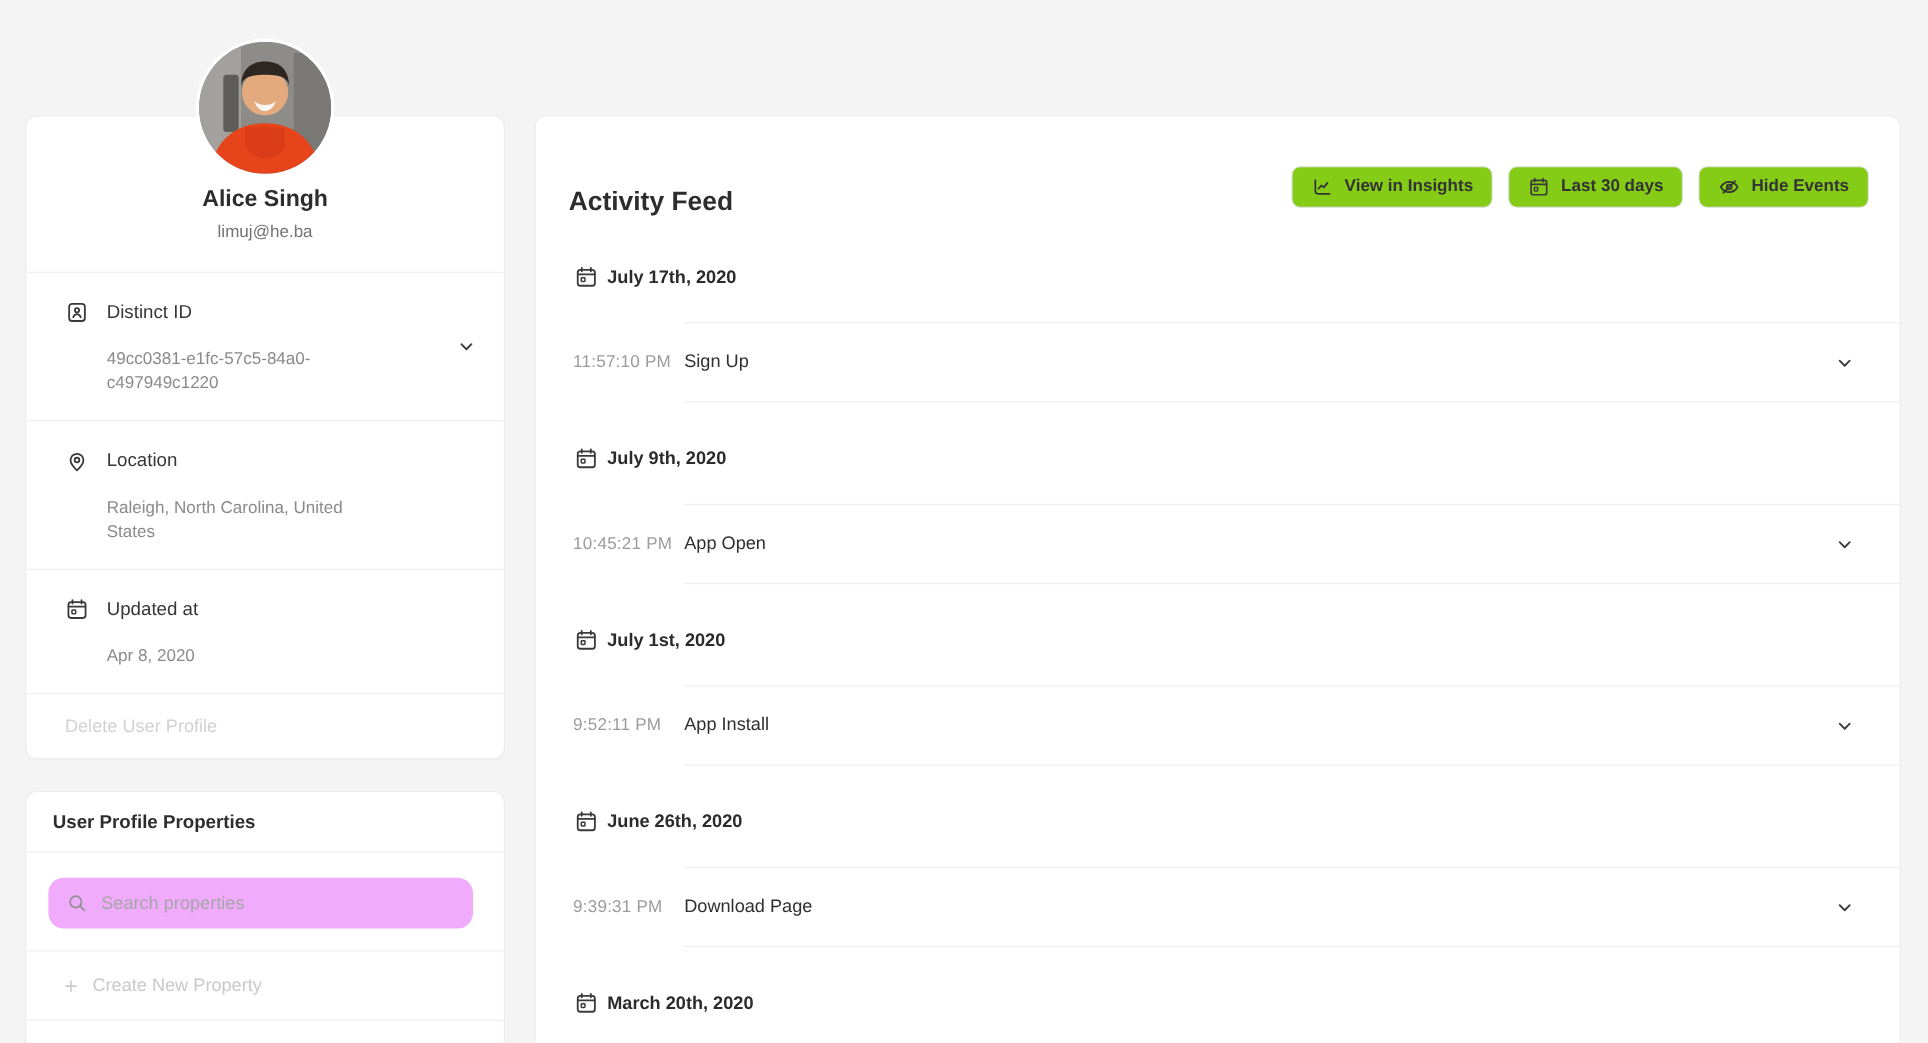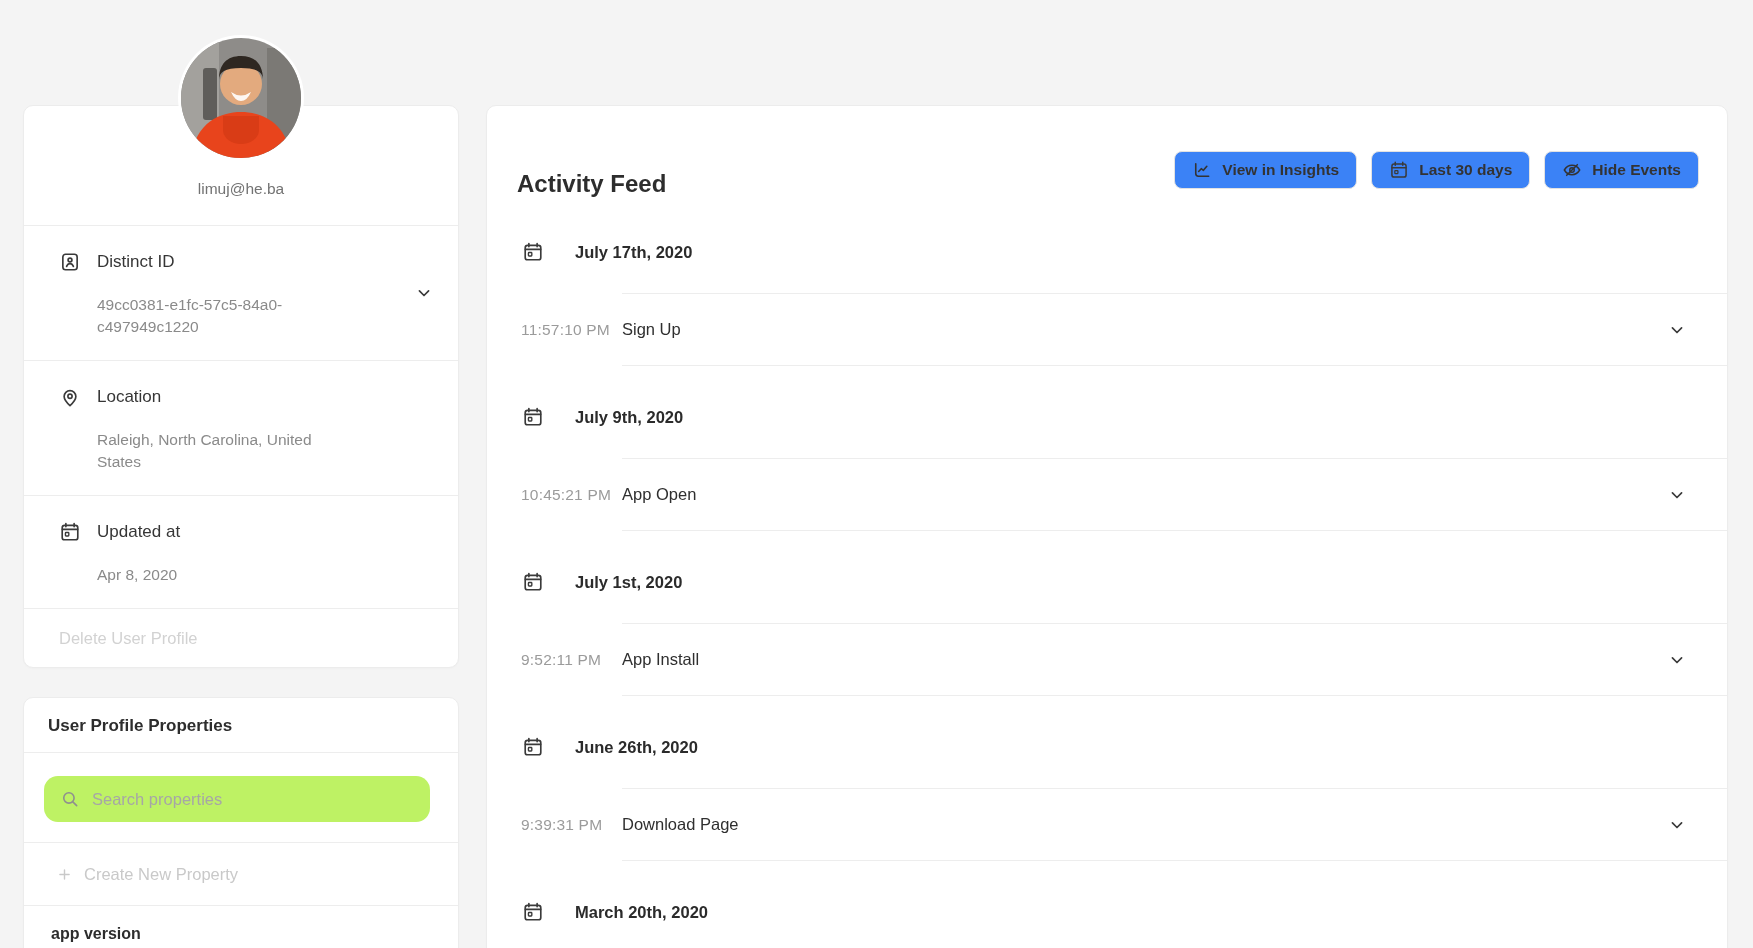--- a/index.html
+++ b/index.html
@@ -43,21 +43,21 @@
   .field-value { font-size: 15.5px; color: #8a8a8a; line-height: 22px; margin-top: 20px; max-width: 245px; }
   .field-chevron {
     position: absolute; right: 24px; top: 50%; transform: translateY(-50%);
     width: 20px; height: 20px; cursor: pointer;
   }
   .delete-row { padding: 18px 35px; font-size: 16.5px; color: #d2d2d2; line-height: 22px; cursor: default; }
 
   .props-title { padding: 18px 24px 16px; font-size: 17px; font-weight: 700; color: #2d2d2d; }
   .search-wrap { padding: 23px 28px 20px 20px; }
   .search-pill {
-    height: 46px; background: #bef264; border-radius: 14px;
+    height: 46px; background: #f0abfc; border-radius: 14px;
     display: flex; align-items: center; padding: 0 16px; gap: 12px;
   }
   .search-pill input {
     border: none; outline: none; background: transparent; flex: 1;
     font-family: inherit; font-size: 16.5px; color: #444;
   }
   .search-pill input::placeholder { color: #a6a6a6; }
   .create-row {
     height: 62px; display: flex; align-items: center; gap: 11px;
     padding-left: 32px; color: #c9c9c9; font-size: 16.5px; cursor: default;
@@ -70,28 +70,28 @@
   
   .feed-card { flex: 1; min-height: 1000px; }
   .feed-header {
     display: flex; justify-content: space-between; align-items: center;
     padding: 30px 28px 0 30px;
   }
   .feed-title { font-size: 24px; font-weight: 700; color: #2d2d2d; line-height: 40px; margin-top: 28px; }
   .btn-row { display: flex; gap: 14px; }
   .btn {
     height: 38px; display: flex; align-items: center; gap: 10px;
-    padding: 0 17px; background: #3b82f6; border: 1px solid #e2e2e2; border-radius: 8px;
+    padding: 0 17px; background: #84cc16; border: 1px solid #e2e2e2; border-radius: 8px;
     font-family: inherit; font-size: 15.5px; font-weight: 600; color: #333; cursor: pointer;
   }
   .btn svg { width: 20px; height: 20px; }
 
   .feed-group { margin-top: 40px; }
   .feed-group:first-of-type { margin-top: 37px; }
-  .date-header { display: flex; align-items: center; gap: 31px; padding-left: 35px; height: 22px; text-align: right; }
+  .date-header { display: flex; align-items: center; gap: 8px; padding-left: 35px; height: 22px; text-align: right; }
   .date-header svg { width: 22px; height: 22px; flex: none; }
   .date-text { font-size: 16.5px; font-weight: 700; color: #2b2b2b; }
   .group-hr { border-top: 1px solid #ededed; margin: 30px 0 0 135px; }
   .event-row { height: 71px; display: flex; align-items: center; padding-left: 34px; cursor: pointer; }
   .event-time { width: 101px; flex: none; font-size: 15.5px; color: #9b9b9b; letter-spacing: 0.2px; }
   .event-name { font-size: 16.5px; font-weight: 500; color: #2f2f2f; flex: 1; }
   .event-chevron { width: 20px; height: 20px; margin-right: 40px; flex: none; }
   .row-hr { border-top: 1px solid #ededed; margin-left: 135px; }
 
   svg.icon { display: block; }
@@ -150,20 +150,21 @@
           <rect x="86" y="10" width="34" height="110" fill="#7b7975"></rect>
           <rect x="22" y="30" width="14" height="52" rx="3" fill="#5f5d5a"></rect>
           <path d="M10 120 C14 84 40 74 60 74 C80 74 106 84 110 120 Z" fill="#e8441c"></path>
           <path d="M42 78 h36 v14 a18 14 0 0 1 -36 0 Z" fill="#d93c16"></path>
           <circle cx="60" cy="46" r="21" fill="#e3aa7e"></circle>
           <path d="M38 42 C38 26 46 18 60 18 C74 18 82 26 82 42 C82 34 76 30 60 30 C44 30 38 34 38 42 Z" fill="#2e2721"></path>
           <path d="M50 54 q10 7 20 0 q-4 9 -10 9 q-6 0 -10 -9z" fill="#ffffff" opacity="0.9"></path>
         </svg>
       </div>
       <div class="profile-head">
+        <div class="profile-name">Alice Singh</div>
         <div class="profile-email">limuj@he.ba</div>
       </div>
       <div class="hr"></div>
 
       <div class="field-section">
         <svg class="icon field-icon" viewBox="0 0 24 24">
             <use href="#ic-idbadge"></use>
           </svg>
         <div>
           <div class="field-label">Distinct ID</div>

